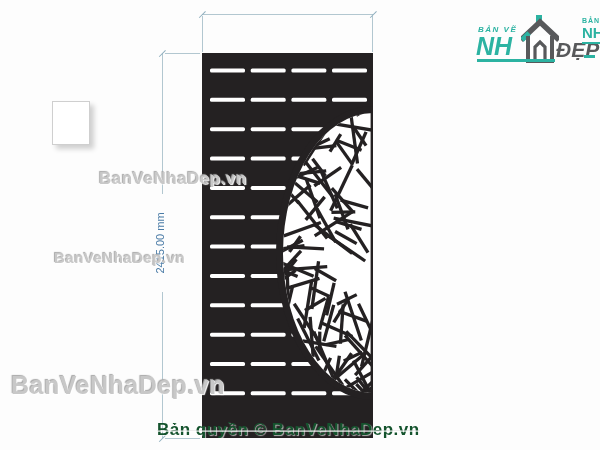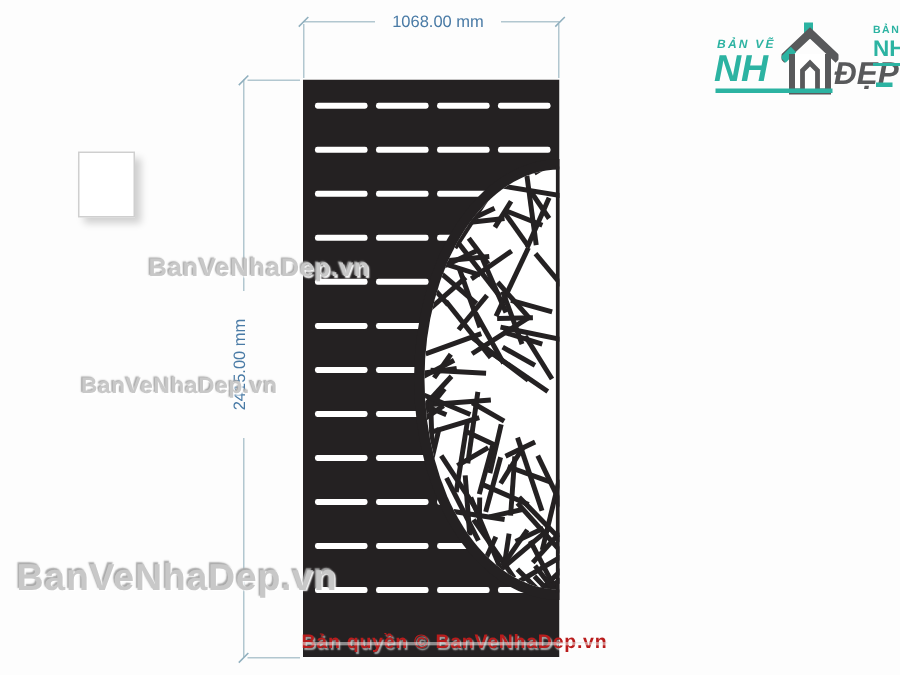--- a/index.html
+++ b/index.html
@@ -17,24 +17,24 @@
   .dim-text.vert{transform:rotate(-90deg);transform-origin:center center;}
   
   .wm{
     position:absolute;font-weight:bold;color:var(--watermark);white-space:nowrap;
     text-shadow:1px 1px 1px #ffffff,-1px -1px 1px #a8a8a8;letter-spacing:.5px;z-index:6;
   }
   .wm1{left:99px;top:169px;font-size:17px;}
   .wm2{left:54px;top:249px;font-size:15px;}
   .wm3{left:11px;top:371px;font-size:25px;}
   .wm-copy{
-    position:absolute;left:157px;top:420px;font-size:13px;font-weight:bold;white-space:nowrap;
-    color:#b91c1c;text-shadow:1px 1px 1px rgba(255,255,255,.65);
+    position:absolute;left:157px;top:420px;font-size:17px;font-weight:bold;white-space:nowrap;
+    color:#14532d;text-shadow:1px 1px 1px rgba(255,255,255,.65);
     text-decoration:line-through;text-decoration-color:rgba(225,225,225,.55);
-    text-decoration-thickness:1px;letter-spacing:.5px;z-index:7;margin-left:44px;
+    text-decoration-thickness:1px;letter-spacing:.5px;z-index:7;
   }
   
   .sheet{
     position:absolute;left:52px;top:101px;width:36px;height:42px;background:#ffffff;
     border:1px solid #cfcfcf;box-shadow:4px 4px 5px rgba(0,0,0,.18);z-index:2;
   }
   
   #panel-svg{position:absolute;left:202px;top:53px;z-index:4;}
   
   .logo-a{position:absolute;left:475px;top:14px;width:122px;height:52px;z-index:5;font-style:italic;}
@@ -61,21 +61,20 @@
 </head>
 <body>
 
 <div id="stage">
 
   <div class="dline" style="left:202px;top:14px;width:171px;height:1px;"></div>
   <div class="dline" style="left:202px;top:16px;width:1px;height:36px;"></div>
   <div class="dline" style="left:372px;top:16px;width:1px;height:36px;"></div>
   <div class="tick" style="left:198px;top:14px;"></div>
   <div class="tick" style="left:369px;top:14px;"></div>
-  <div class="dim-text" style="left:250px;top:8px;width:76px;">1068.00 mm</div>
 
   <div class="dline" style="left:162px;top:53px;width:1px;height:385px;"></div>
   <div class="dline" style="left:165px;top:53px;width:35px;height:1px;"></div>
   <div class="dline" style="left:165px;top:438px;width:35px;height:1px;"></div>
   <div class="tick" style="left:158px;top:53px;"></div>
   <div class="tick" style="left:158px;top:438px;"></div>
   <div class="dim-text vert" style="left:111px;top:236px;width:90px;">2415.00 mm</div>
 
   <div class="sheet"></div>
 

